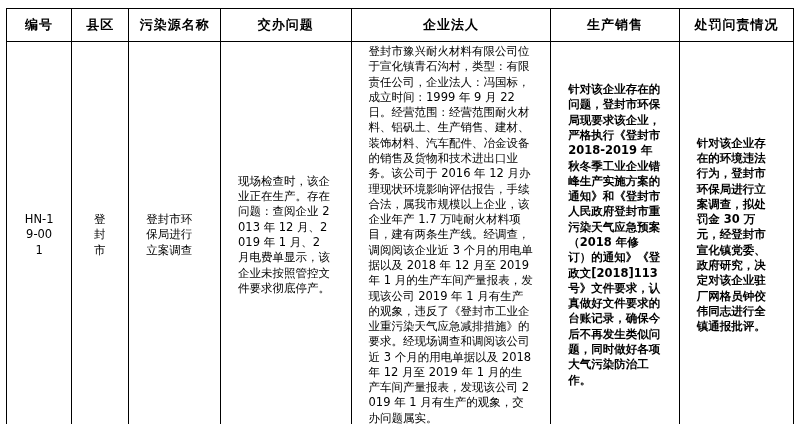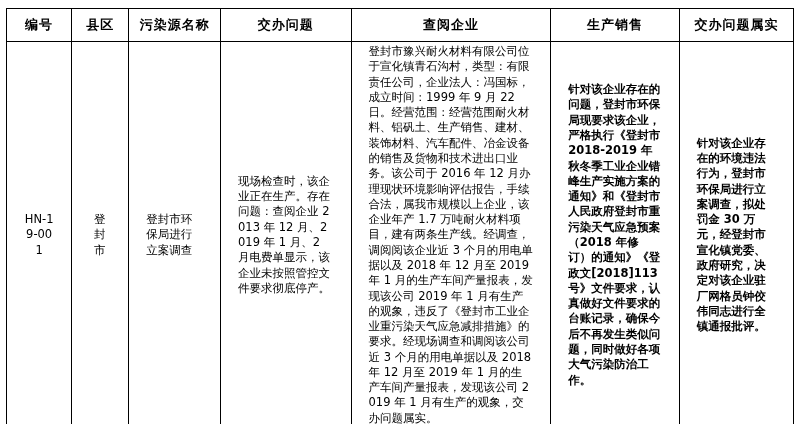--- a/index.html
+++ b/index.html
@@ -101,23 +101,23 @@
       <col class="col-survey">
       <col class="col-progress">
       <col class="col-penalty">
     </colgroup>
     <thead>
       <tr>
         <th>编号</th>
         <th>县区</th>
         <th>污染源名称</th>
         <th>交办问题</th>
-        <th>查阅企业</th>
+        <th>企业法人</th>
         <th>生产销售</th>
-        <th>交办问题属实</th>
+        <th>处罚问责情况</th>
       </tr>
     </thead>
     <tbody>
       <tr>
         <td class="c-id">HN-19-001</td>
         <td class="c-county">登封市</td>
         <td class="c-name">登封市环保局进行立案调查</td>
         <td class="c-issue">现场检查时，该企业正在生产。存在问题：查阅企业 2013 年 12 月、2019 年 1 月、2 月电费单显示，该企业未按照管控文件要求彻底停产。</td>
         <td class="c-survey">登封市豫兴耐火材料有限公司位于宣化镇青石沟村，类型：有限责任公司，企业法人：冯国标，成立时间：1999 年 9 月 22 日。经营范围：经营范围耐火材料、铝矾土、生产销售、建材、装饰材料、汽车配件、冶金设备的销售及货物和技术进出口业务。该公司于 2016 年 12 月办理现状环境影响评估报告，手续合法，属我市规模以上企业，该企业年产 1.7 万吨耐火材料项目，建有两条生产线。经调查，调阅阅该企业近 3 个月的用电单据以及 2018 年 12 月至 2019 年 1 月的生产车间产量报表，发现该公司 2019 年 1 月有生产的观象，违反了《登封市工业企业重污染天气应急减排措施》的要求。经现场调查和调阅该公司近 3 个月的用电单据以及 2018 年 12 月至 2019 年 1 月的生产车间产量报表，发现该公司 2019 年 1 月有生产的观象，交办问题属实。</td>
         <td class="c-progress">针对该企业存在的问题，登封市环保局现要求该企业，严格执行《登封市 2018-2019 年秋冬季工业企业错峰生产实施方案的通知》和《登封市人民政府登封市重污染天气应急预案（2018 年修订）的通知》《登政文[2018]113 号》文件要求，认真做好文件要求的台账记录，确保今后不再发生类似问题，同时做好各项大气污染防治工作。</td>

